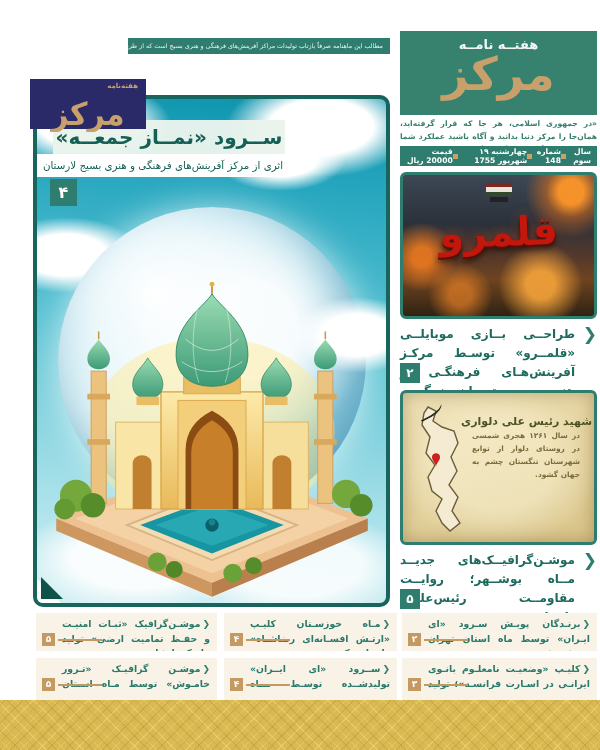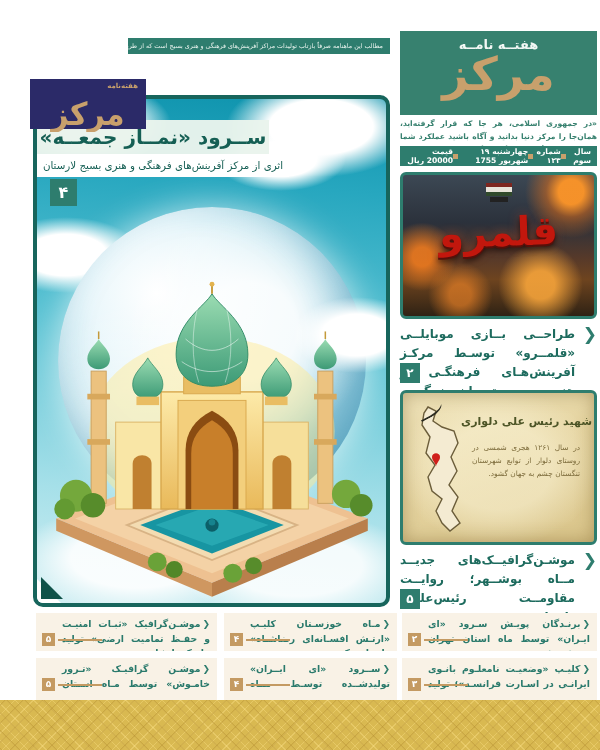--- a/index.html
+++ b/index.html
@@ -53,22 +53,22 @@
     color:#fff; font-size:12px; line-height:20px; text-align:center; }
   .feat1-text { top:323px; height:60px; }
   .feat2-text { top:549px; height:60px; }
 
   .feat2 { top:390px; height:155px;
     background:
       radial-gradient(ellipse at 50% 50%, rgba(255,250,225,.45) 0 40%, transparent 75%),
       linear-gradient(160deg,#efe3ba 0%,#e6d5a2 45%,#d9c489 100%);
     box-shadow:inset 0 0 18px rgba(120,95,40,.45); }
   .map-title { position:absolute; top:22px; right:2px; color:#4c5426; font-size:11px; font-weight:bold; }
-  .map-caption { position:absolute; top:48px; right:14px; width:108px; color:#7c6b3b; font-size:7.4px;
-    line-height:13px; text-align:justify; font-weight:normal; }
+  .map-caption { position:absolute; top:36px; right:14px; width:108px; color:#7c6b3b; font-size:7.4px;
+    line-height:13px; text-align:justify; font-weight:bold; }
   .pen-mark { position:absolute; top:10px; left:14px; width:26px; height:14px;
     border-bottom:2px solid #2a2a20; transform:rotate(-28deg); border-radius:0 0 60% 0; }
 
   
   .cover { position:absolute; left:33px; top:95px; width:357px; height:512px; border:4px solid #17655c;
     border-radius:10px; overflow:hidden;
     background:linear-gradient(185deg,#0e93ad 0%,#27a7bf 18%,#59c2d3 45%,#a6e0e9 78%,#d2eff3 100%); }
   .cloud { position:absolute; background:radial-gradient(closest-side,#ffffff 0%,#ffffff 55%,rgba(255,255,255,0) 100%); border-radius:50%; }
   .cl1 { top:-22px; right:-30px; width:190px; height:100px; }
   .cl2 { top:28px; right:40px; width:130px; height:64px; }
@@ -78,21 +78,21 @@
   .cl6 { bottom:-10px; left:-20px; width:240px; height:110px; opacity:.9; }
   .cl7 { bottom:-18px; right:-30px; width:240px; height:110px; opacity:.85; }
   .globe { position:absolute; top:108px; left:50%; transform:translateX(-50%); width:308px; height:308px; border-radius:50%;
     background:
       radial-gradient(ellipse at 62% 40%, rgba(255,255,255,.85) 0 18%, transparent 45%),
       radial-gradient(ellipse at 30% 70%, rgba(255,255,255,.55) 0 14%, transparent 40%),
       radial-gradient(circle at 32% 28%, #ffffff 0%, #eaf7fb 22%, #c9e9f2 45%, #a2d6e7 66%, #84c3da 82%, #73b5ce 100%);
     box-shadow:inset -14px -20px 44px rgba(25,115,150,.38), 0 0 34px rgba(255,255,255,.65); }
   .mosque { position:absolute; bottom:-8px; left:50%; transform:translateX(-50%); }
 
-  .cover-title { position:absolute; left:0; top:21px; width:232px; height:34px; background:rgba(233,244,236,.97);
+  .cover-title { position:absolute; left:16px; top:21px; width:232px; height:34px; background:rgba(233,244,236,.97);
     color:#155f54; font-size:20px; font-weight:bold; line-height:34px; text-align:center; }
   .cover-subtitle { position:absolute; left:0; top:55px; width:252px; height:23px; background:#ffffff;
     color:#155f54; font-size:10.3px; font-weight:normal; line-height:23px; text-align:center; }
   .cover-badge { position:absolute; left:13px; top:80px; width:27px; height:27px; background:#2e7d6e;
     color:#fff; font-size:16px; font-weight:bold; line-height:27px; text-align:center; }
   .corner-cut { position:absolute; left:-17px; bottom:-17px; width:34px; height:34px; background:#ffffff; transform:rotate(45deg); }
   .corner-fold { position:absolute; left:4px; bottom:4px; width:22px; height:22px; background:#0f5249;
     clip-path:polygon(0 0, 100% 100%, 0 100%); }
 
   
@@ -135,21 +135,21 @@
   </div>
 
   <div class="quote">
     <span>«در جمهوری اسلامی، هر جا که قرار گرفته‌اید، همان‌جا را مرکز دنیا بدانید و آگاه باشید عملکرد شما به همه متوجه است»</span>
     <span class="quote-attribution">مقام معظم رهبری</span>
   </div>
 
   <div class="issue-bar">
     <span>سال سوم</span>
     <span class="sep-square"></span>
-    <span>شماره ۱۲۳</span>
+    <span>شماره 148</span>
     <span class="sep-square"></span>
     <span>چهارشنبه ۱۹ شهریور 1755</span>
     <span class="sep-square"></span>
     <span>قیمت 20000 ریال</span>
   </div>
 
   <div class="feat-img feat1">
     <div class="flag"></div>
     <div class="game-logo">قلمرو</div>
   </div>

